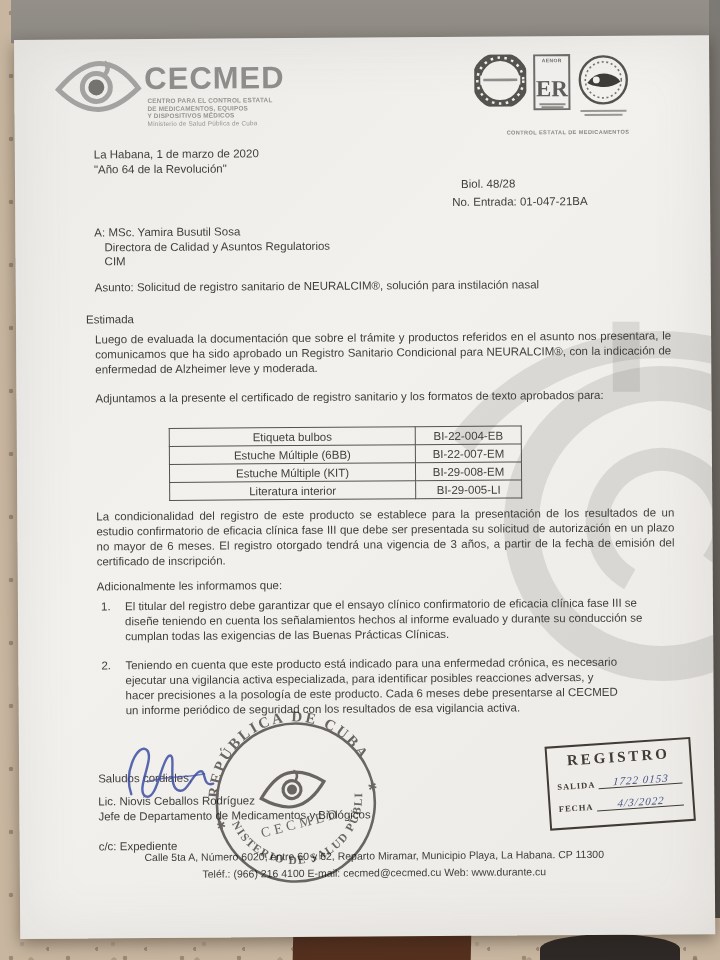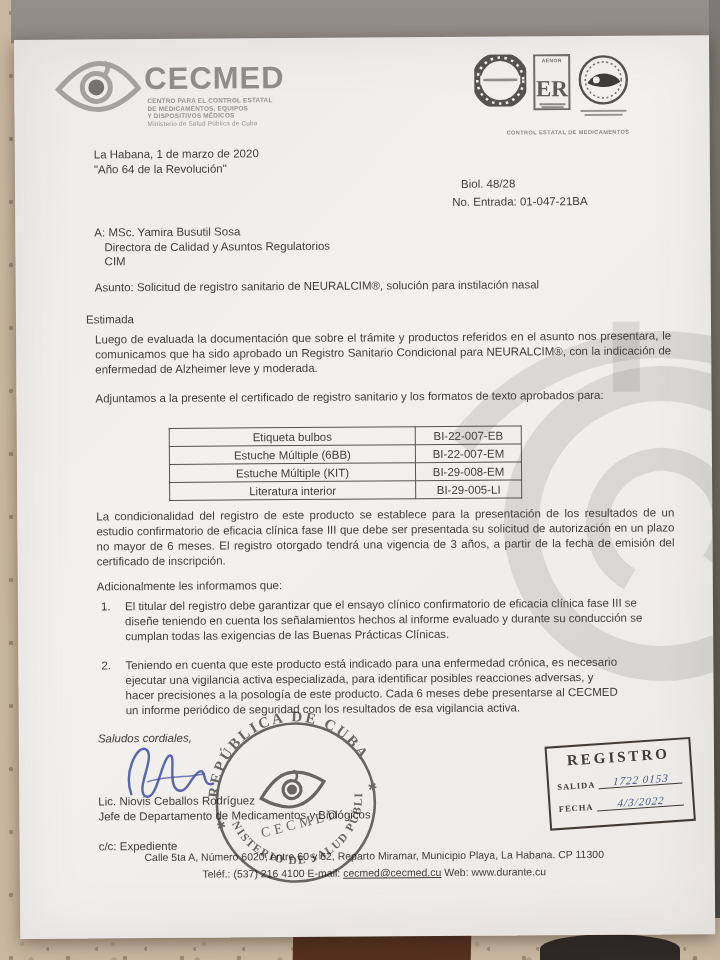--- a/index.html
+++ b/index.html
@@ -78,42 +78,42 @@
   .approvals td{ border:1.6px solid #55534f; font-size:11.5px; color:#413f3d;
     text-align:center; height:18px; padding:0 4px; }
   .approvals td.c1{ width:246px; } .approvals td.c2{ width:106px; }
   .p3{ left:79px; top:470px; width:578px; }
   .p4{ left:79px; top:540px; }
   .list{ left:83px; top:560px; width:560px; }
   .list-item{ display:flex; margin-bottom:14px; }
   .list-num{ width:24px; flex:none; }
   .list-text{ width:540px; }
   .list-item.narrow .list-text{ width:498px; }
-  .farewell{ left:79px; top:692px;font-style:italic; }
+  .farewell{ left:79px; top:732px; }
   .signer{ left:79px; top:755px; line-height:15px; }
   .cc{ left:79px; top:800px; }
   .signature{ left:98px; top:693px; width:120px; height:80px; z-index:5; }
 
   .seal{ left:184px; top:672px; width:185px; height:185px; z-index:4;
     transform:rotate(-14deg); opacity:.82; mix-blend-mode:multiply; }
   .seal text{ font-family:"Liberation Serif",serif; fill:#504d49; }
 
   .registro{ left:528px; top:706px; width:146px; height:84px; z-index:4;
     border:2.4px solid #46403a; transform:rotate(-3.5deg); padding:5px 8px 0 8px;
     color:#46403a; font-family:"Liberation Serif",serif; mix-blend-mode:multiply; }
   .registro .title{ text-align:center; font-size:15px; font-weight:bold;
     letter-spacing:3px; }
   .registro .line{ display:flex; align-items:flex-end; margin-top:9px; }
   .registro .lbl{ font-size:8.5px; font-weight:bold; letter-spacing:1px; }
   .registro .val{ flex:1; border-bottom:1.4px solid #46403a; margin-left:4px;
     font-size:11px; color:#4c5a92; font-style:italic; transform:skewX(-8deg);
     text-align:center; letter-spacing:1px; line-height:12px; }
   .footer{ left:0; right:0; top:810px; text-align:center; font-size:10.5px;
     line-height:16.5px; color:#3f3d3b; padding-left:14px; }
-  .footer .email{ text-decoration:underline; }
+  .footer .email{ }
 </style>
 </head>
 <body>
 
 <div class="desk-top"></div>
 <div class="desk-right"></div>
 <div class="floor-obj1"></div>
 <div class="floor-obj2"></div>
 
 <div class="paper">
@@ -187,21 +187,21 @@
   <div class="abs z1 body-txt subject">Asunto: Solicitud de registro sanitario de NEURALCIM®, solución para instilación nasal</div>
   <div class="abs z1 body-txt salutation">Estimada</div>
 
   <div class="abs z1 body-txt just p1">Luego de evaluada la documentación que sobre el trámite y productos referidos en el asunto nos presentara, le comunicamos que ha sido aprobado un Registro Sanitario Condicional para NEURALCIM®, con la indicación de enfermedad de Alzheimer leve y moderada.</div>
   <div class="abs z1 body-txt p2">Adjuntamos a la presente el certificado de registro sanitario y los formatos de texto aprobados para:</div>
 
   <table class="abs z1 approvals">
     <tbody>
       <tr>
         <td class="c1">Etiqueta bulbos</td>
-        <td class="c2">BI-22-007-EB</td>
+        <td class="c2">BI-22-004-EB</td>
       </tr>
       <tr>
         <td class="c1">Estuche Múltiple (6BB)</td>
         <td class="c2">BI-22-007-EM</td>
       </tr>
       <tr>
         <td class="c1">Estuche Múltiple (KIT)</td>
         <td class="c2">BI-29-008-EM</td>
       </tr>
       <tr>
@@ -268,16 +268,16 @@
       <span class="val">1722 0153</span>
     </div>
     <div class="line">
       <span class="lbl">FECHA</span>
       <span class="val">4/3/2022</span>
     </div>
   </div>
 
   <div class="abs z1 footer">
     <div>Calle 5ta A, Número 6020, entre 60 y 62, Reparto Miramar, Municipio Playa, La Habana. CP 11300</div>
-    <div><span>Teléf.: (537) 216 4100 E-mail: </span><span class="email">cecmed@cecmed.cu</span><span> Web: </span><span>www.durante.cu</span></div>
+    <div><span>Teléf.: (966) 216 4100 E-mail: </span><span class="email">cecmed@cecmed.cu</span><span> Web: </span><span>www.durante.cu</span></div>
   </div>
 
 </div>
 
 </body></html>

